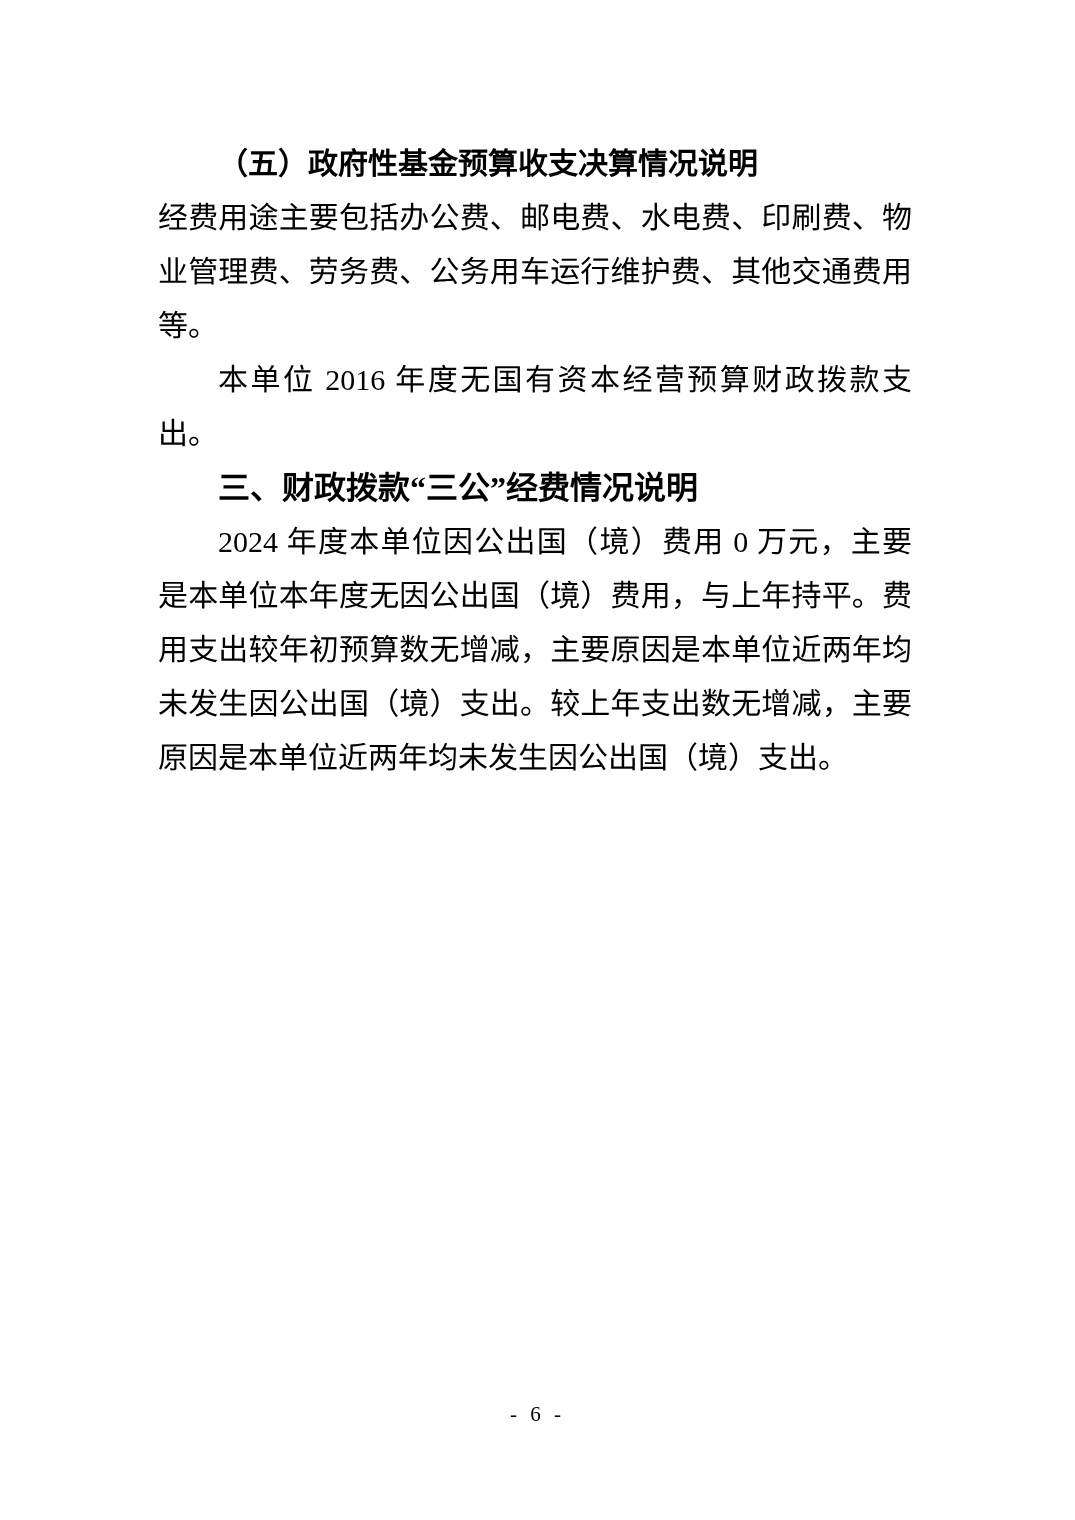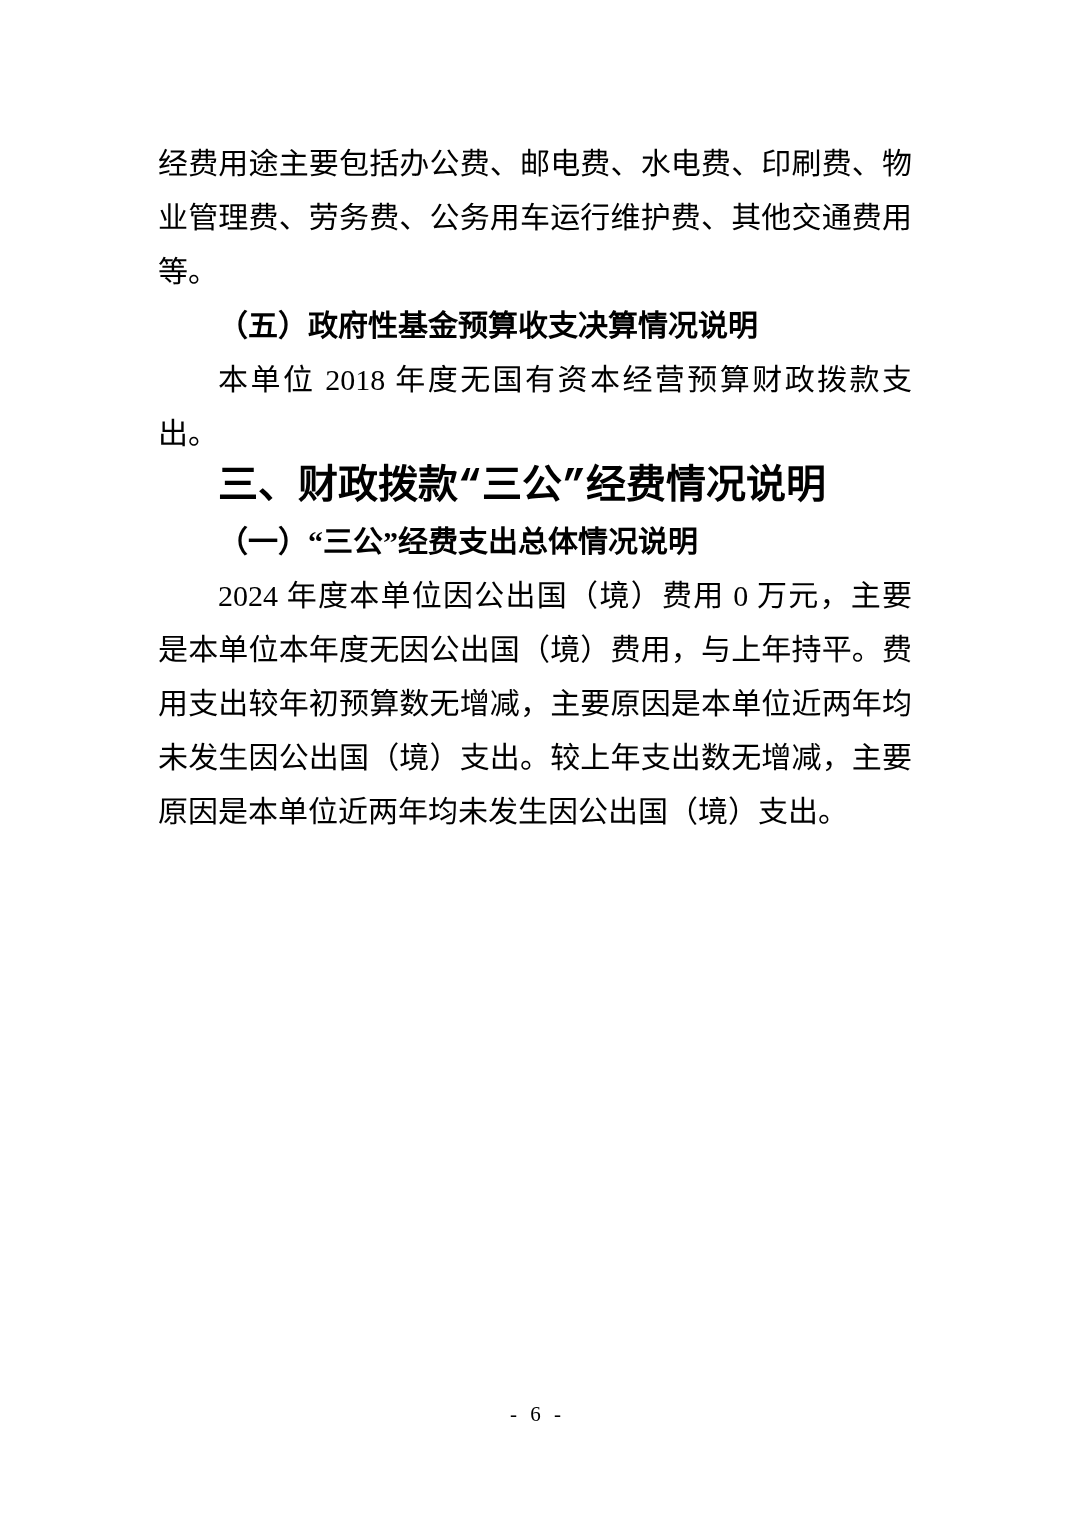--- a/index.html
+++ b/index.html
@@ -33,23 +33,23 @@
     word-break: break-all;
   }
   .para.indent {
     text-indent: 60px;
   }
   .para.heading-kai {
     font-weight: 700;
     text-align: left;
   }
   .para.heading-hei {
-    font-family: Liberation Mono, monospace;
+    font-family: Liberation Serif, serif;
     font-weight: 700;
-    font-size: 40px;
+    font-size: 32px;
     text-align: left;
   }
   .footer {
     position: absolute;
     left: 0;
     right: 0;
     top: 1402px;
     text-align: center;
   }
   .page-number {
@@ -57,23 +57,22 @@
     font-size: 21px;
     letter-spacing: 4px;
     color: #000000;
   }
 </style>
 </head>
 <body>
 
 <div class="page">
   <main class="content">
+      <p class="para heading-kai indent">（五）政府性基金预算收支决算情况说明</p>
       <p class="para body">经费用途主要包括办公费、邮电费、水电费、印刷费、物业管理费、劳务费、公务用车运行维护费、其他交通费用等。</p>
-      <p class="para heading-kai indent">（五）政府性基金预算收支决算情况说明</p>
-      <p class="para body indent">本单位 2018 年度无国有资本经营预算财政拨款支出。</p>
+      <p class="para body indent">本单位 2016 年度无国有资本经营预算财政拨款支出。</p>
       <p class="para heading-hei indent">三、财政拨款“三公”经费情况说明</p>
-      <p class="para heading-kai indent">（一）“三公”经费支出总体情况说明</p>
       <p class="para body indent">2024 年度本单位因公出国（境）费用 0 万元，主要是本单位本年度无因公出国（境）费用，与上年持平。费用支出较年初预算数无增减，主要原因是本单位近两年均未发生因公出国（境）支出。较上年支出数无增减，主要原因是本单位近两年均未发生因公出国（境）支出。</p>
     </main>
   <footer class="footer">
     <span class="page-number">- 6 -</span>
   </footer>
 </div>
 
 </body></html>

